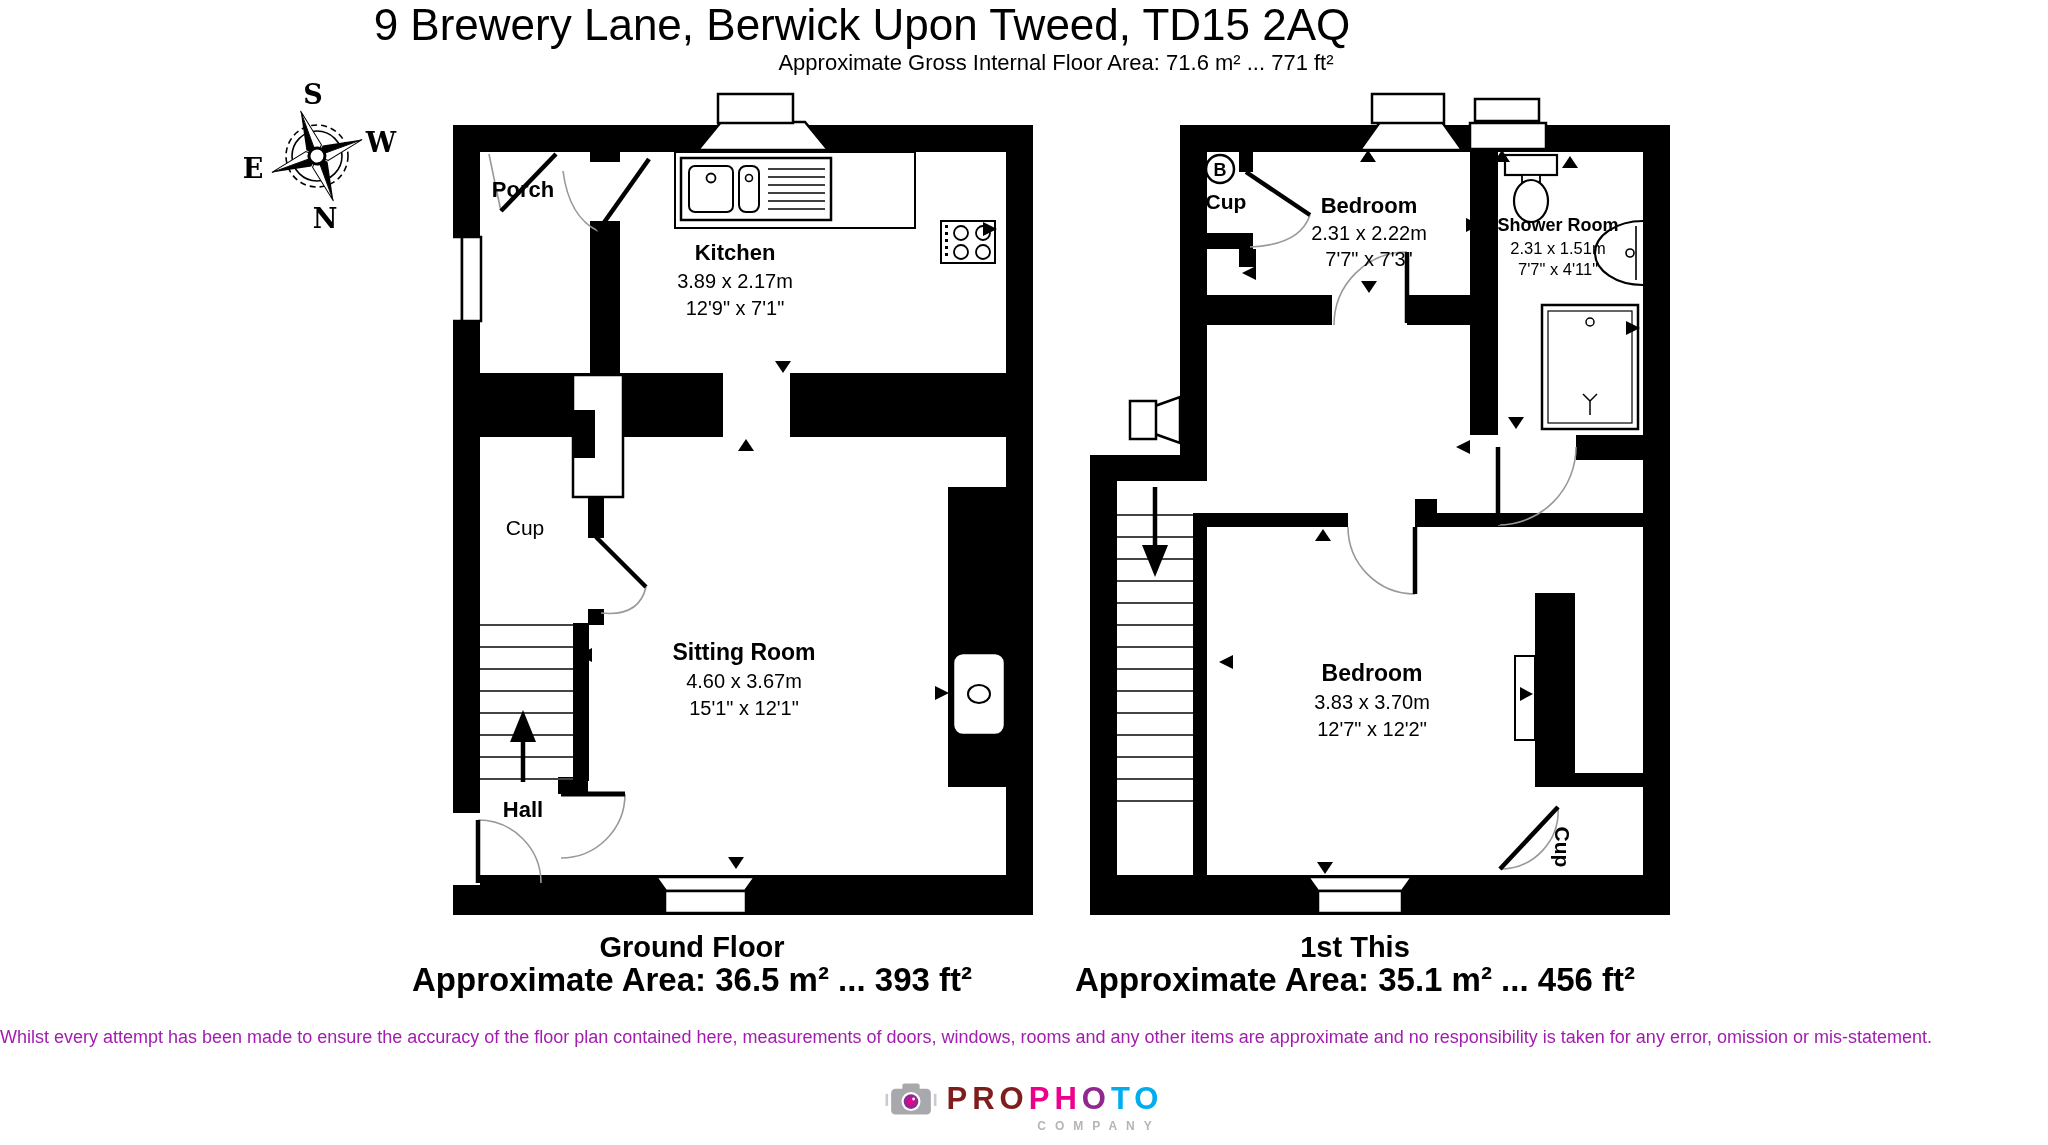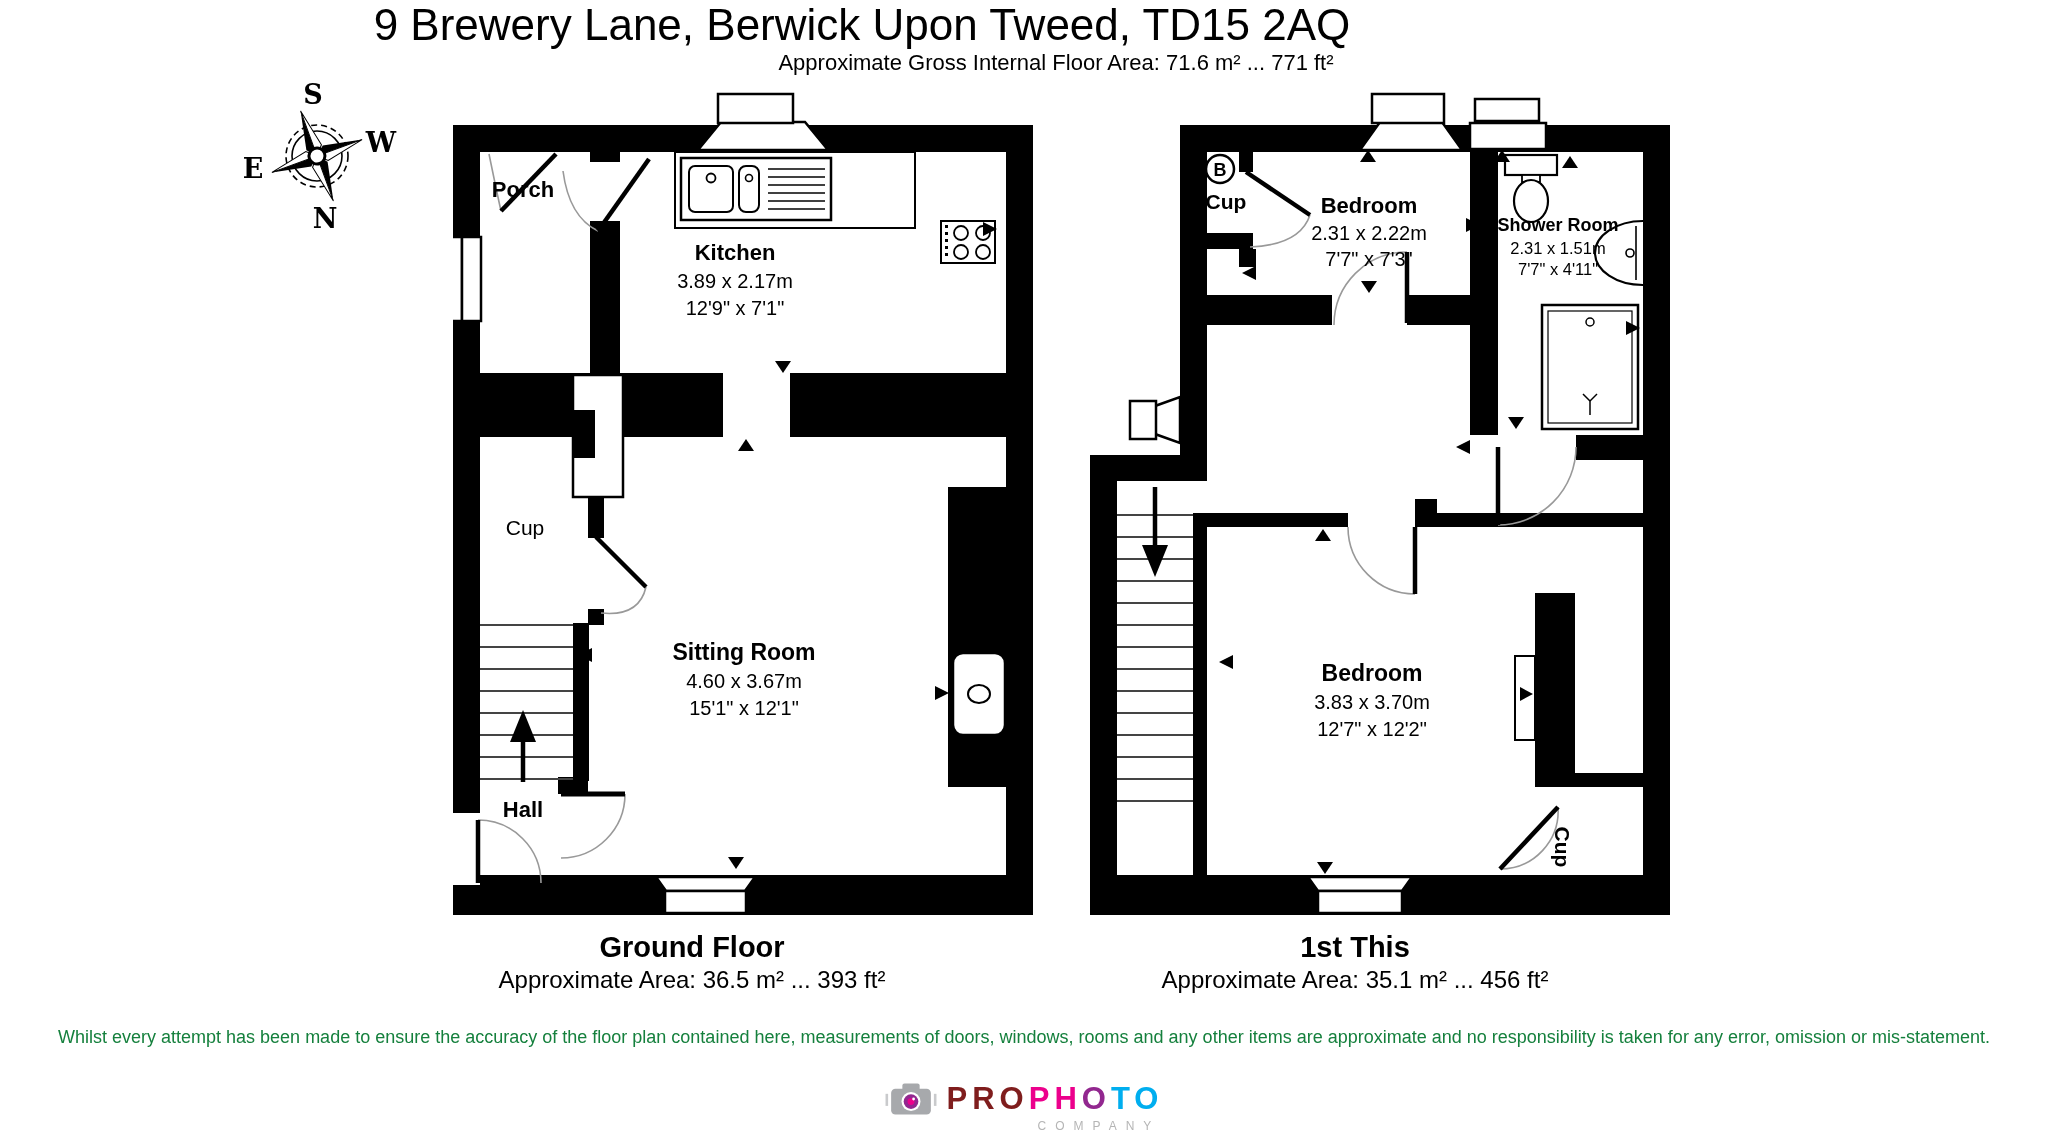--- a/index.html
+++ b/index.html
@@ -8,34 +8,34 @@
   .title{position:absolute;top:0;left:0;width:1724px;text-align:center;
          font-size:44px;font-weight:400;letter-spacing:0;}
   .subtitle{position:absolute;top:50px;left:0;width:2048px;text-align:center;
          font-size:22px;font-weight:400;padding-left:32px;}
   .compass{position:absolute;left:225px;top:68px;}
   .plan{position:absolute;top:85px;}
   .plan.ground{left:435px;padding-left:18px;}
   .plan.first{left:1090px;}
   .caption{position:absolute;width:580px;text-align:center;top:930px;}
   .caption .floor-name{font-size:29px;font-weight:700;line-height:34px;}
-  .caption .floor-area{font-size:24px;font-weight:400;line-height:31px;}
+  .caption .floor-area{font-size:33px;font-weight:700;line-height:31px;}
   .caption.ground{left:402px;}
   .caption.first{left:1065px;}
-  .disclaimer{position:absolute;top:1026px;left:0;width:2048px;text-align:center;
-         font-size:18px;line-height:22px;color:#15803d;white-space:nowrap;}
+  .disclaimer{position:absolute;top:1026px;left:0;width:1804px;text-align:center;
+         font-size:18px;line-height:22px;color:#a21caf;white-space:nowrap;}
   .logo{position:absolute;top:1080px;left:0;width:2048px;display:flex;
         flex-direction:column;align-items:center;}
   .logo-row{display:flex;align-items:center;gap:10px;}
   .wordmark{font-size:31px;font-weight:700;letter-spacing:5px;line-height:34px;}
   .wm-pro{color:#7f1d1d;}
   .wm-magenta{color:#ec008c;}
   .wm-purple{color:#92278f;}
   .wm-cyan{color:#00aeef;}
-  .company{font-size:12px;font-weight:400;letter-spacing:9px;color:#b5b5b5;
+  .company{font-size:12px;font-weight:700;letter-spacing:9px;color:#b5b5b5;
            padding-left:150px;margin-top:1px;}
   svg text{font-family:"Liberation Sans", sans-serif;}
   .room-name{font-weight:700;font-size:22px;}
   .room-name-lg{font-weight:700;font-size:23px;}
   .room-dim{font-weight:400;font-size:20px;}
   .room-dim-sm{font-weight:400;font-size:16.5px;}
   .room-name-sm{font-weight:700;font-size:18px;}
   .room-label{font-weight:400;font-size:21px;}
   .room-label-b{font-weight:700;font-size:21px;}
   .compass-letter{font-family:"DejaVu Serif", serif;font-weight:700;font-size:27px;}

